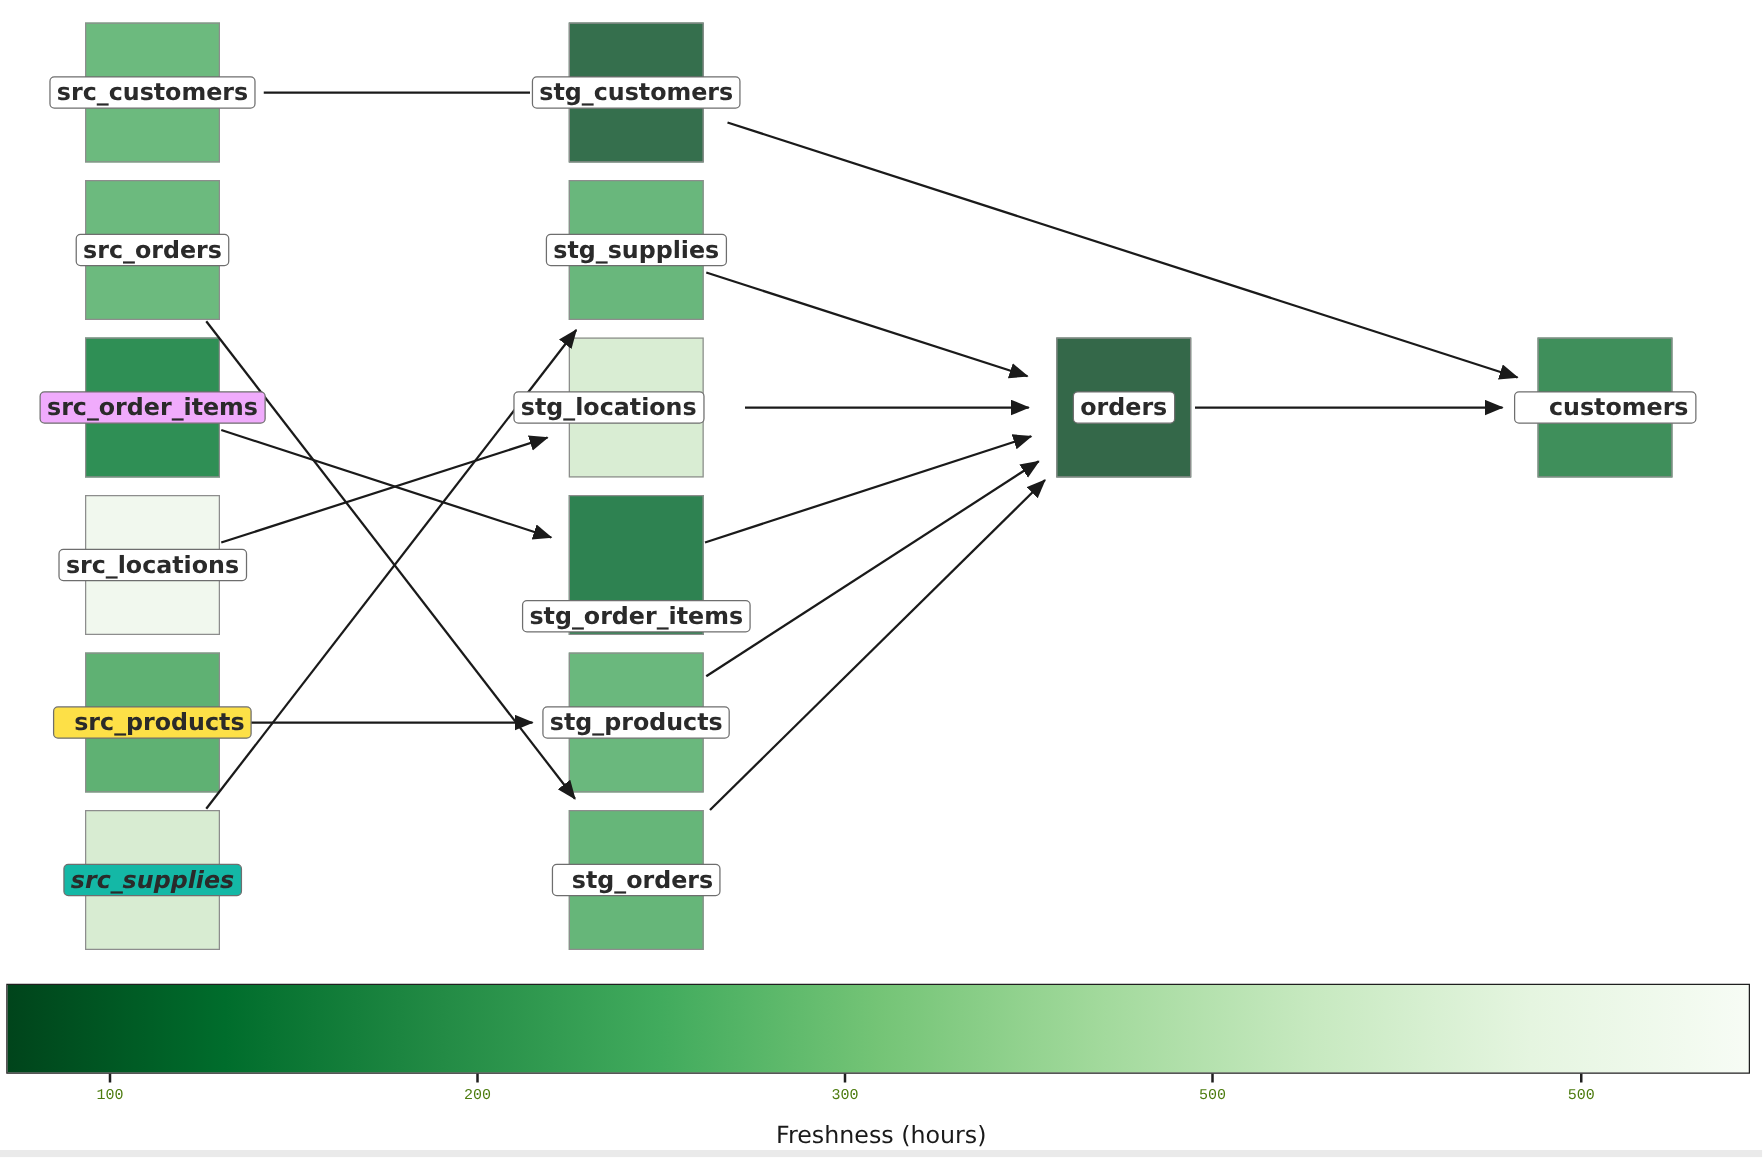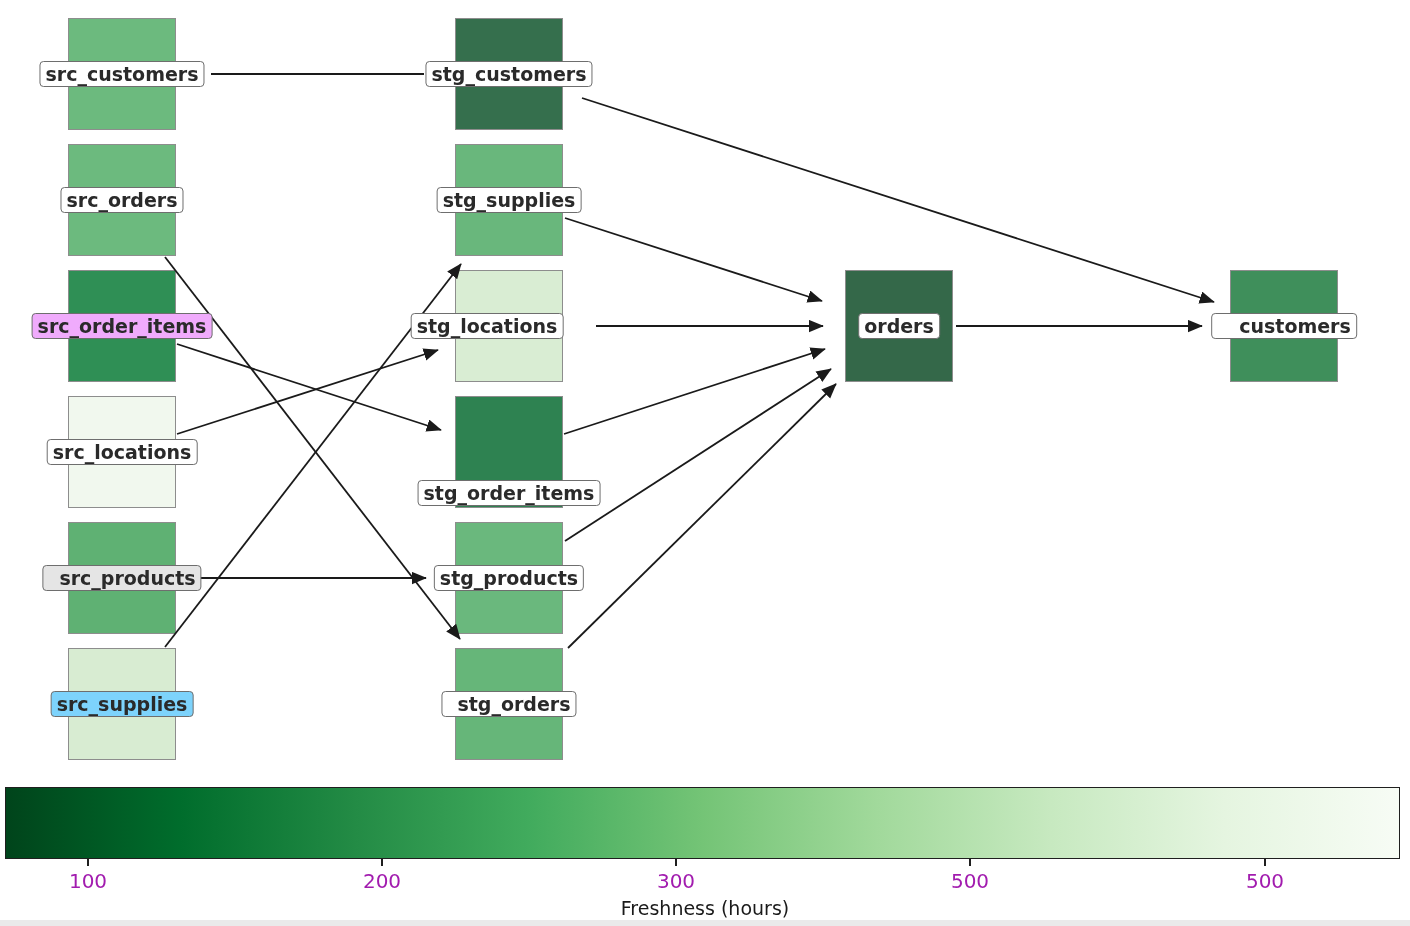--- a/index.html
+++ b/index.html
@@ -11,21 +11,21 @@
   .node-pill{
     position:absolute;transform:translate(-50%,-50%);
     background:#ffffff;border:1.5px solid #6e6e6e;border-radius:4px;
     padding:0 5px;font-weight:bold;font-size:19px;line-height:24px;
     color:#2a2a2a;white-space:nowrap;z-index:3;
   }
   #edges{position:absolute;left:0;top:0;z-index:2;}
   #nodes .node-box{z-index:1;}
   .cbar{position:absolute;border:1.2px solid #1f1f1f;box-sizing:border-box;}
   .cbar-tick{position:absolute;width:2px;height:7px;background:#1f1f1f;z-index:2;}
-  .cbar-ticklabel{position:absolute;transform:translateX(-50%);font-size:20px;color:#a21caf;}
+  .cbar-ticklabel{position:absolute;transform:translateX(-50%);font-size:12px;color:#4d7c0f;font-family:Liberation Mono, monospace;}
   .cbar-title{position:absolute;transform:translateX(-50%);font-size:19px;color:#1a1a1a;}
   .bottom-strip{position:absolute;left:0;width:1410px;height:6px;background:#eaeaea;}
 </style>
 </head>
 <body>
 
 <div class="stage">
   <div id="nodes">
       <div class="node-box" style="left: 68px; top: 18px; width: 108px; height: 112px; background: rgb(108, 186, 126); border-color: rgb(141, 141, 141);"></div>
       <div class="node-box" style="left: 68px; top: 144px; width: 108px; height: 112px; background: rgb(108, 186, 126); border-color: rgb(141, 141, 141);"></div>
@@ -62,22 +62,22 @@
       <line x1="565" y1="541" x2="831" y2="369" stroke="#1a1a1a" stroke-width="1.8" marker-end="url(#arrowhead)"></line>
       <line x1="568" y1="648" x2="836" y2="384" stroke="#1a1a1a" stroke-width="1.8" marker-end="url(#arrowhead)"></line>
       <line x1="956" y1="326" x2="1202" y2="326" stroke="#1a1a1a" stroke-width="1.8" marker-end="url(#arrowhead)"></line>
     </svg>
 
   <div id="pills">
       <div class="node-pill" style="left: 122px; top: 74px; background: rgb(255, 255, 255); border-color: rgb(110, 110, 110); color: rgb(42, 42, 42);">src_customers</div>
       <div class="node-pill" style="left: 122px; top: 200px; background: rgb(255, 255, 255); border-color: rgb(110, 110, 110); color: rgb(42, 42, 42);">src_orders</div>
       <div class="node-pill" style="left: 122px; top: 326px; background: #f0abfc; border-color: rgb(110, 110, 110); color: rgb(42, 42, 42);">src_order_items</div>
       <div class="node-pill" style="left: 122px; top: 452px; background: rgb(255, 255, 255); border-color: rgb(110, 110, 110); color: rgb(42, 42, 42);">src_locations</div>
-      <div class="node-pill" style="left: 122px; top: 578px; background: #e5e5e5; border-color: rgb(110, 110, 110); color: rgb(42, 42, 42); padding-left: 16px;">src_products</div>
-      <div class="node-pill" style="left: 122px; top: 704px; background: #7dd3fc; border-color: rgb(110, 110, 110); color: rgb(42, 42, 42);">src_supplies</div>
+      <div class="node-pill" style="left: 122px; top: 578px; background: #fde047; border-color: rgb(110, 110, 110); color: rgb(42, 42, 42); padding-left: 16px;">src_products</div>
+      <div class="node-pill" style="left: 122px; top: 704px; background: #14b8a6; border-color: rgb(110, 110, 110); color: rgb(42, 42, 42); font-style: italic;">src_supplies</div>
       <div class="node-pill" style="left: 509px; top: 74px; background: rgb(255, 255, 255); border-color: rgb(110, 110, 110); color: rgb(42, 42, 42);">stg_customers</div>
       <div class="node-pill" style="left: 509px; top: 200px; background: rgb(255, 255, 255); border-color: rgb(110, 110, 110); color: rgb(42, 42, 42);">stg_supplies</div>
       <div class="node-pill" style="left: 487px; top: 326px; background: rgb(255, 255, 255); border-color: rgb(110, 110, 110); color: rgb(42, 42, 42);">stg_locations</div>
       <div class="node-pill" style="left: 509px; top: 452px; background: rgb(255, 255, 255); border-color: rgb(110, 110, 110); color: rgb(42, 42, 42); margin-top: 41px;">stg_order_items</div>
       <div class="node-pill" style="left: 509px; top: 578px; background: rgb(255, 255, 255); border-color: rgb(110, 110, 110); color: rgb(42, 42, 42);">stg_products</div>
       <div class="node-pill" style="left: 509px; top: 704px; background: rgb(255, 255, 255); border-color: rgb(110, 110, 110); color: rgb(42, 42, 42); padding-left: 15px;">stg_orders</div>
       <div class="node-pill" style="left: 899px; top: 326px; background: rgb(255, 255, 255); border-color: rgb(110, 110, 110); color: rgb(42, 42, 42);">orders</div>
       <div class="node-pill" style="left: 1284px; top: 326px; background: rgb(255, 255, 255); border-color: rgb(110, 110, 110); color: rgb(42, 42, 42); padding-left: 27px;">customers</div>
     </div>
 

